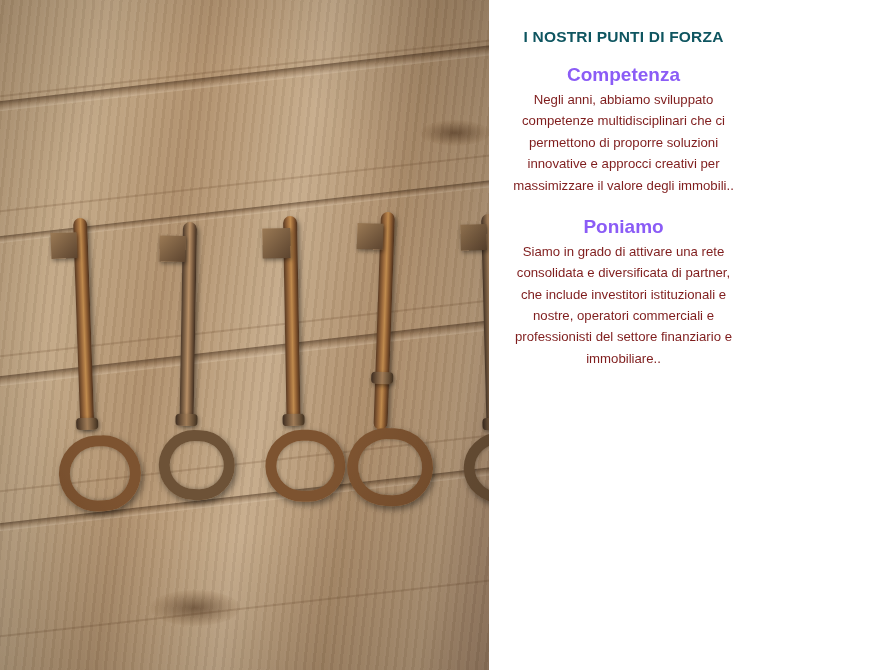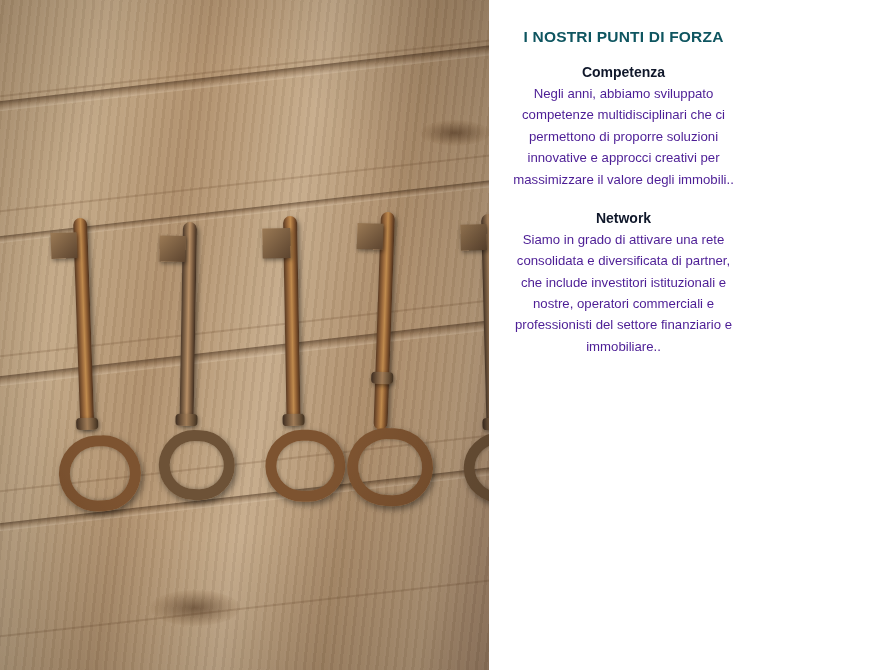--- a/index.html
+++ b/index.html
@@ -137,29 +137,29 @@
   }
   .panel-title {
     font-size: 15.5px;
     font-weight: bold;
     letter-spacing: 0.2px;
     color: #0e5560;
     margin: 10px 0 18px 0;
   }
   .section { margin-bottom: 20px; }
   .section-title {
-    font-size: 14px;
+    font-size: 19px;
     font-weight: bold;
-    color: #0f172a;
+    color: #8b5cf6;
     margin-bottom: 3px;
   }
   .section-body {
     font-size: 13.2px;
     line-height: 1.62;
-    color: #4c1d95;
+    color: #7f1d1d;
   }
 </style>
 </head>
 <body>
 
 <div class="page">
 
   <div class="photo-pane">
     <div class="wood"></div>
 
@@ -217,19 +217,19 @@
 
   <div class="text-pane">
     <div class="panel-title">I NOSTRI PUNTI DI FORZA</div>
 
     <div class="section">
       <div class="section-title">Competenza</div>
       <div class="section-body">Negli anni, abbiamo sviluppato competenze multidisciplinari che ci permettono di proporre soluzioni innovative e approcci creativi per massimizzare il valore degli immobili..</div>
     </div>
 
     <div class="section">
-      <div class="section-title">Network</div>
+      <div class="section-title">Poniamo</div>
       <div class="section-body">Siamo in grado di attivare una rete consolidata e diversificata di partner, che include investitori istituzionali e nostre, operatori commerciali e professionisti del settore finanziario e immobiliare..</div>
     </div>
 
   </div>
 
 </div>
 
 </body></html>

